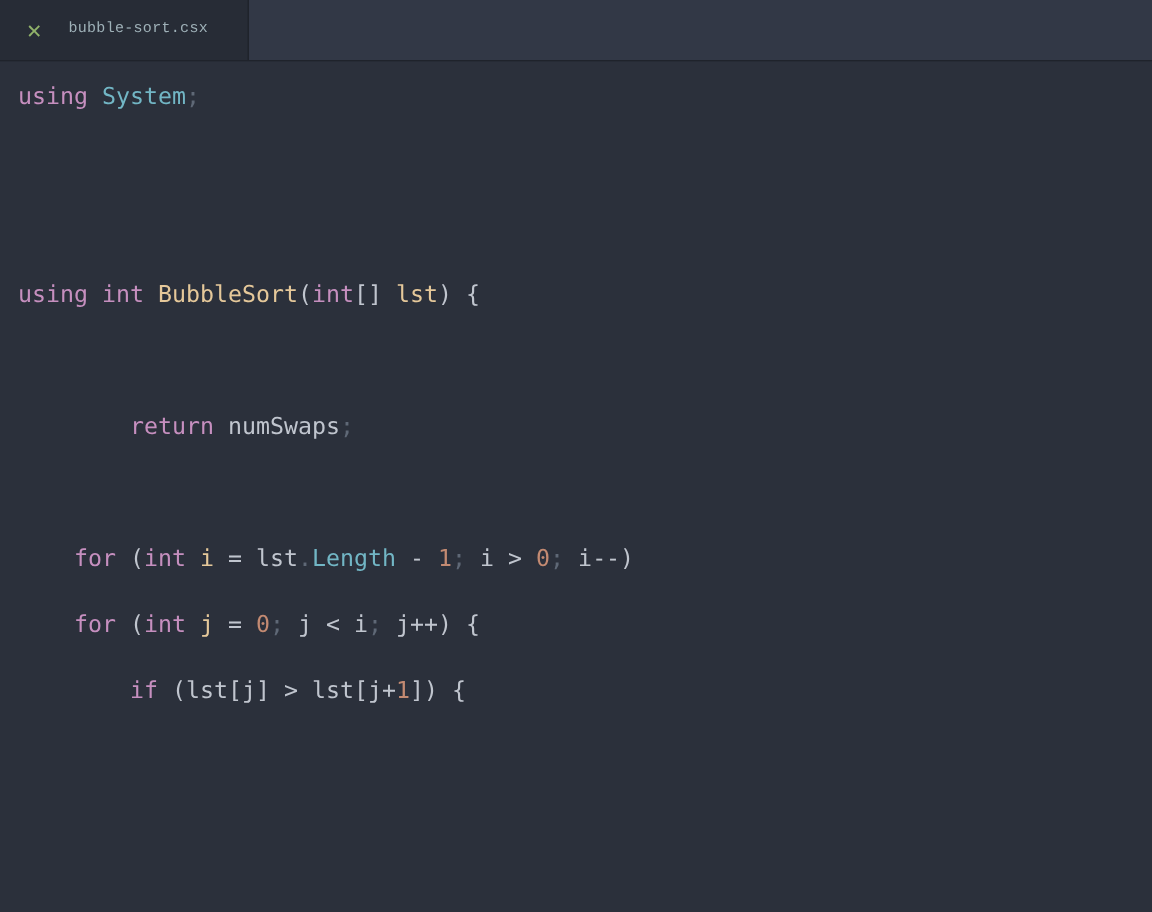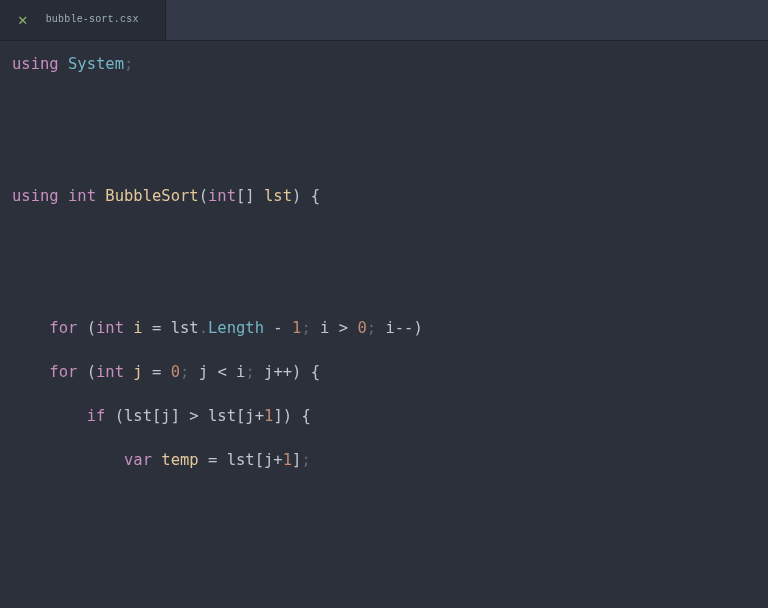--- a/index.html
+++ b/index.html
@@ -82,25 +82,25 @@
     <span class="fname">bubble-sort.csx</span>
   </div>
 </div>
 
 <div class="editor">
 <pre><span class="line"><span class="kw">using</span><span class="id"> </span><span class="ty">System</span><span class="dim">;</span></span>
 <span class="line"></span>
 <span class="line"></span>
 <span class="line"><span class="kw">using</span><span class="id"> </span><span class="kw">int</span><span class="id"> </span><span class="fn">BubbleSort</span><span class="op">(</span><span class="kw">int</span><span class="op">[] </span><span class="fn">lst</span><span class="op">) {</span></span>
 <span class="line"></span>
+<span class="line"><span class="id">        </span><span class="kw">return</span><span class="id"> numSwaps</span><span class="dim">;</span></span>
 <span class="line"></span>
 <span class="line"><span class="id">    </span><span class="kw">for</span><span class="op"> (</span><span class="kw">int</span><span class="id"> </span><span class="fn">i</span><span class="op"> = </span><span class="id">lst</span><span class="dim">.</span><span class="ty">Length</span><span class="op"> - </span><span class="nm">1</span><span class="dim">; </span><span class="id">i</span><span class="op"> &gt; </span><span class="nm">0</span><span class="dim">; </span><span class="id">i</span><span class="op">--)</span></span>
 <span class="line"><span class="id">    </span><span class="kw">for</span><span class="op"> (</span><span class="kw">int</span><span class="id"> </span><span class="fn">j</span><span class="op"> = </span><span class="nm">0</span><span class="dim">; </span><span class="id">j</span><span class="op"> &lt; </span><span class="id">i</span><span class="dim">; </span><span class="id">j</span><span class="op">++) {</span></span>
 <span class="line"><span class="id">        </span><span class="kw">if</span><span class="op"> (</span><span class="id">lst</span><span class="op">[</span><span class="id">j</span><span class="op">] &gt; </span><span class="id">lst</span><span class="op">[</span><span class="id">j</span><span class="op">+</span><span class="nm">1</span><span class="op">]) {</span></span>
-<span class="line"><span class="id">            </span><span class="kw">var</span><span class="id"> </span><span class="fn">temp</span><span class="op"> = </span><span class="id">lst</span><span class="op">[</span><span class="id">j</span><span class="op">+</span><span class="nm">1</span><span class="op">]</span><span class="dim">;</span></span>
 
 
 
 
 
 
 
 
 
 

